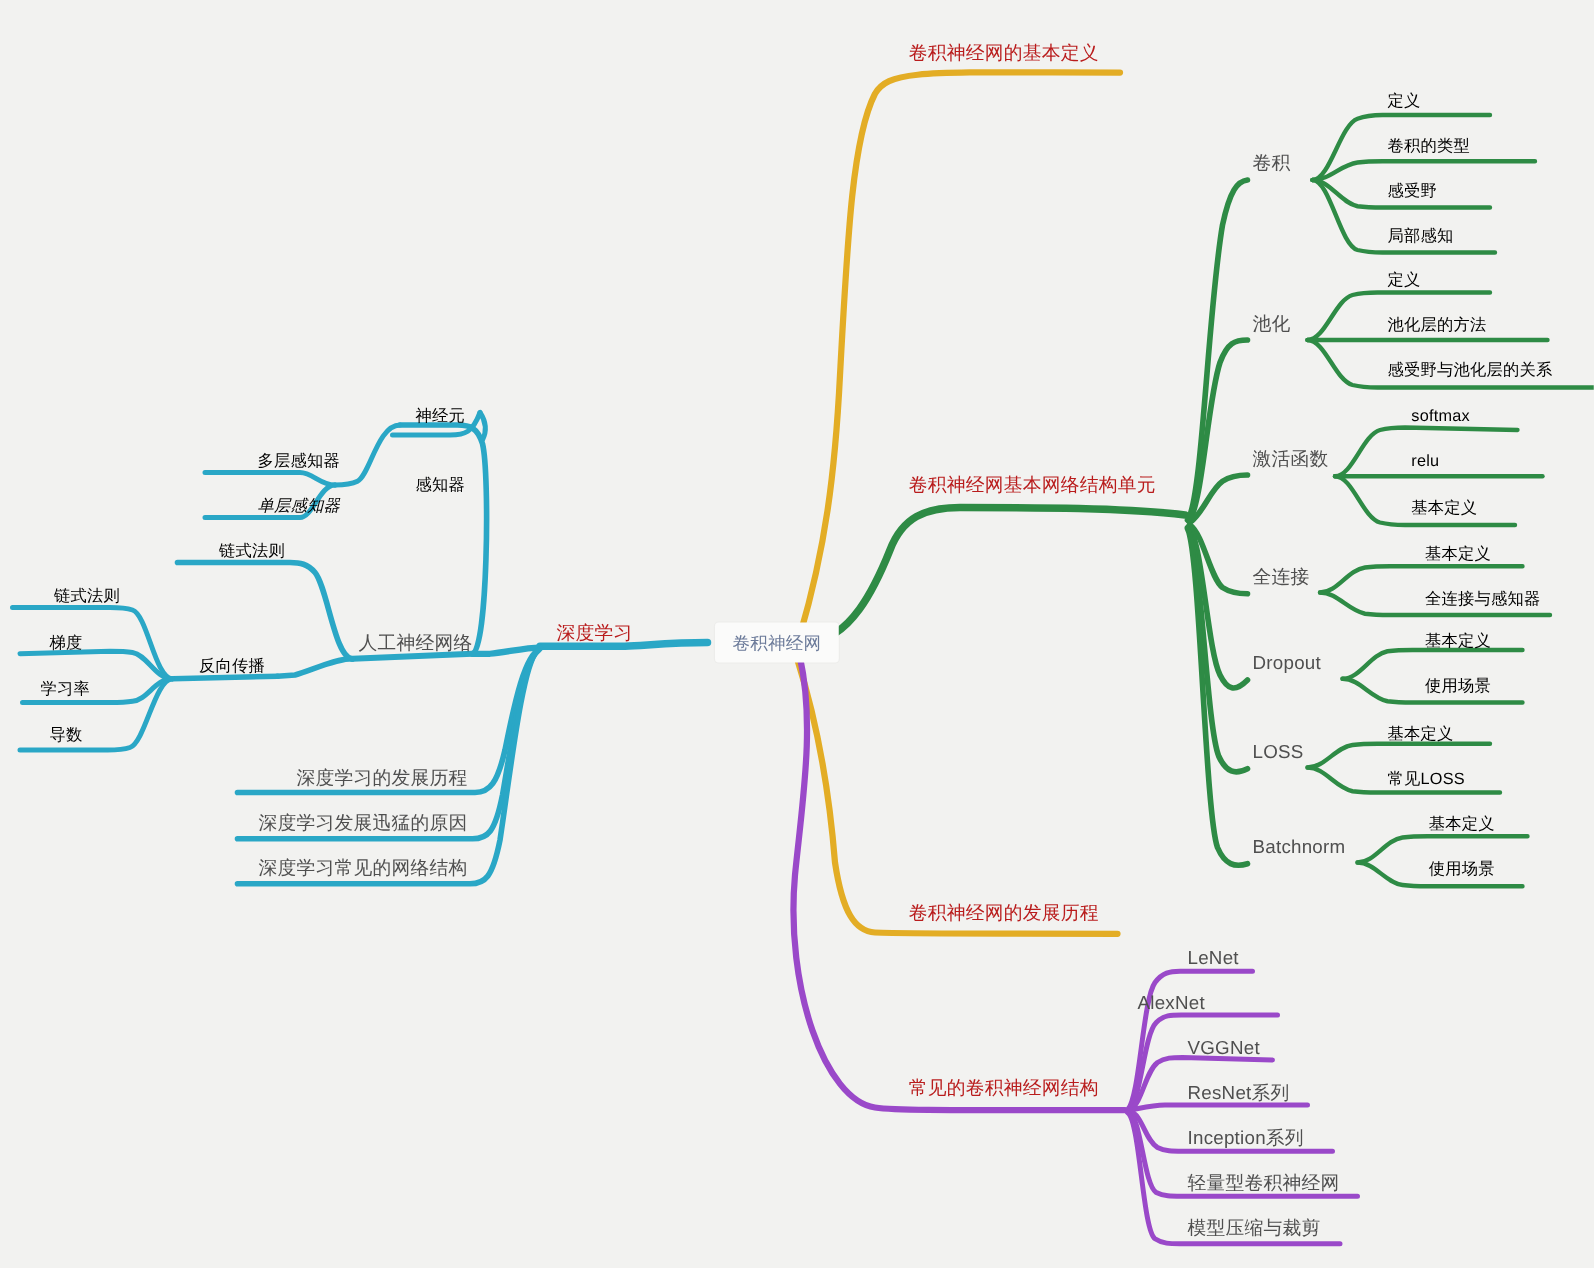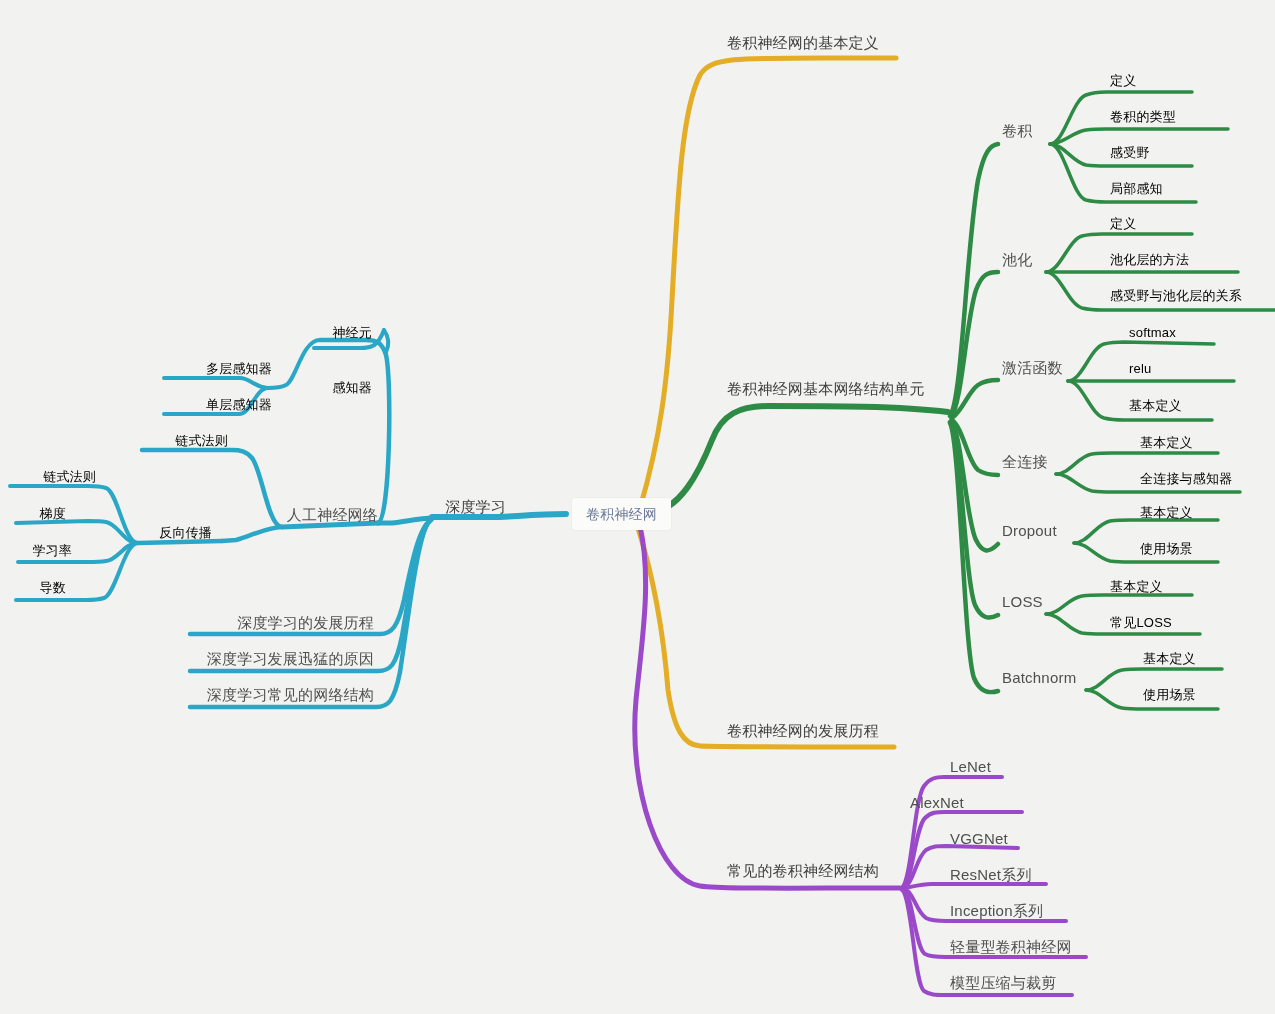--- a/index.html
+++ b/index.html
@@ -23,21 +23,21 @@
   }
   .node.center{
     background:#fbfbfa;
     color:#6b7a99;
     padding:7px 14px;
     border-radius:3px;
     font-size:14px;
     box-shadow:0 0 0 1px rgba(0,0,0,0.02);
     transform:translate(0,-50%);
   }
-  .node.lvl1{font-size:15px;color:#404040;}
+  .node.lvl1{font-size:15px;color:#b91c1c;}
   .node.lvl2{font-size:15px;color:#4f4f4f;}
   .node.lvl3{font-size:13px;color:#000000;}
   .node.ralign{transform:translate(-100%,-50%);}
 </style>
 </head>
 <body>
 
 <div id="canvas">
 
   <svg class="links" viewBox="0 0 1275 1014">
@@ -166,21 +166,21 @@
   <div class="node lvl2" style="left:950px;top:911px;">Inception系列</div>
   <div class="node lvl2" style="left:950px;top:947px;">轻量型卷积神经网</div>
   <div class="node lvl2" style="left:950px;top:983px;">模型压缩与裁剪</div>
 
   <div class="node lvl1 ralign" style="left:506px;top:507px;">深度学习</div>
   <div class="node lvl2 ralign" style="left:378px;top:515px;">人工神经网络</div>
 
   <div class="node lvl3 ralign" style="left:372px;top:388px;">感知器</div>
   <div class="node lvl3 ralign" style="left:372px;top:333px;">神经元</div>
   <div class="node lvl3 ralign" style="left:272px;top:369px;">多层感知器</div>
-  <div class="node lvl3 ralign" style="left:272px;top:405px;">单层感知器</div>
+  <div class="node lvl3 ralign" style="left:272px;top:405px;font-style:italic;">单层感知器</div>
 
   <div class="node lvl3 ralign" style="left:228px;top:441px;">链式法则</div>
   <div class="node lvl3 ralign" style="left:212px;top:533px;">反向传播</div>
 
   <div class="node lvl3 ralign" style="left:96px;top:477px;">链式法则</div>
   <div class="node lvl3 ralign" style="left:66px;top:514px;">梯度</div>
   <div class="node lvl3 ralign" style="left:72px;top:551px;">学习率</div>
   <div class="node lvl3 ralign" style="left:66px;top:588px;">导数</div>
 
   <div class="node lvl2 ralign" style="left:374px;top:623px;">深度学习的发展历程</div>

